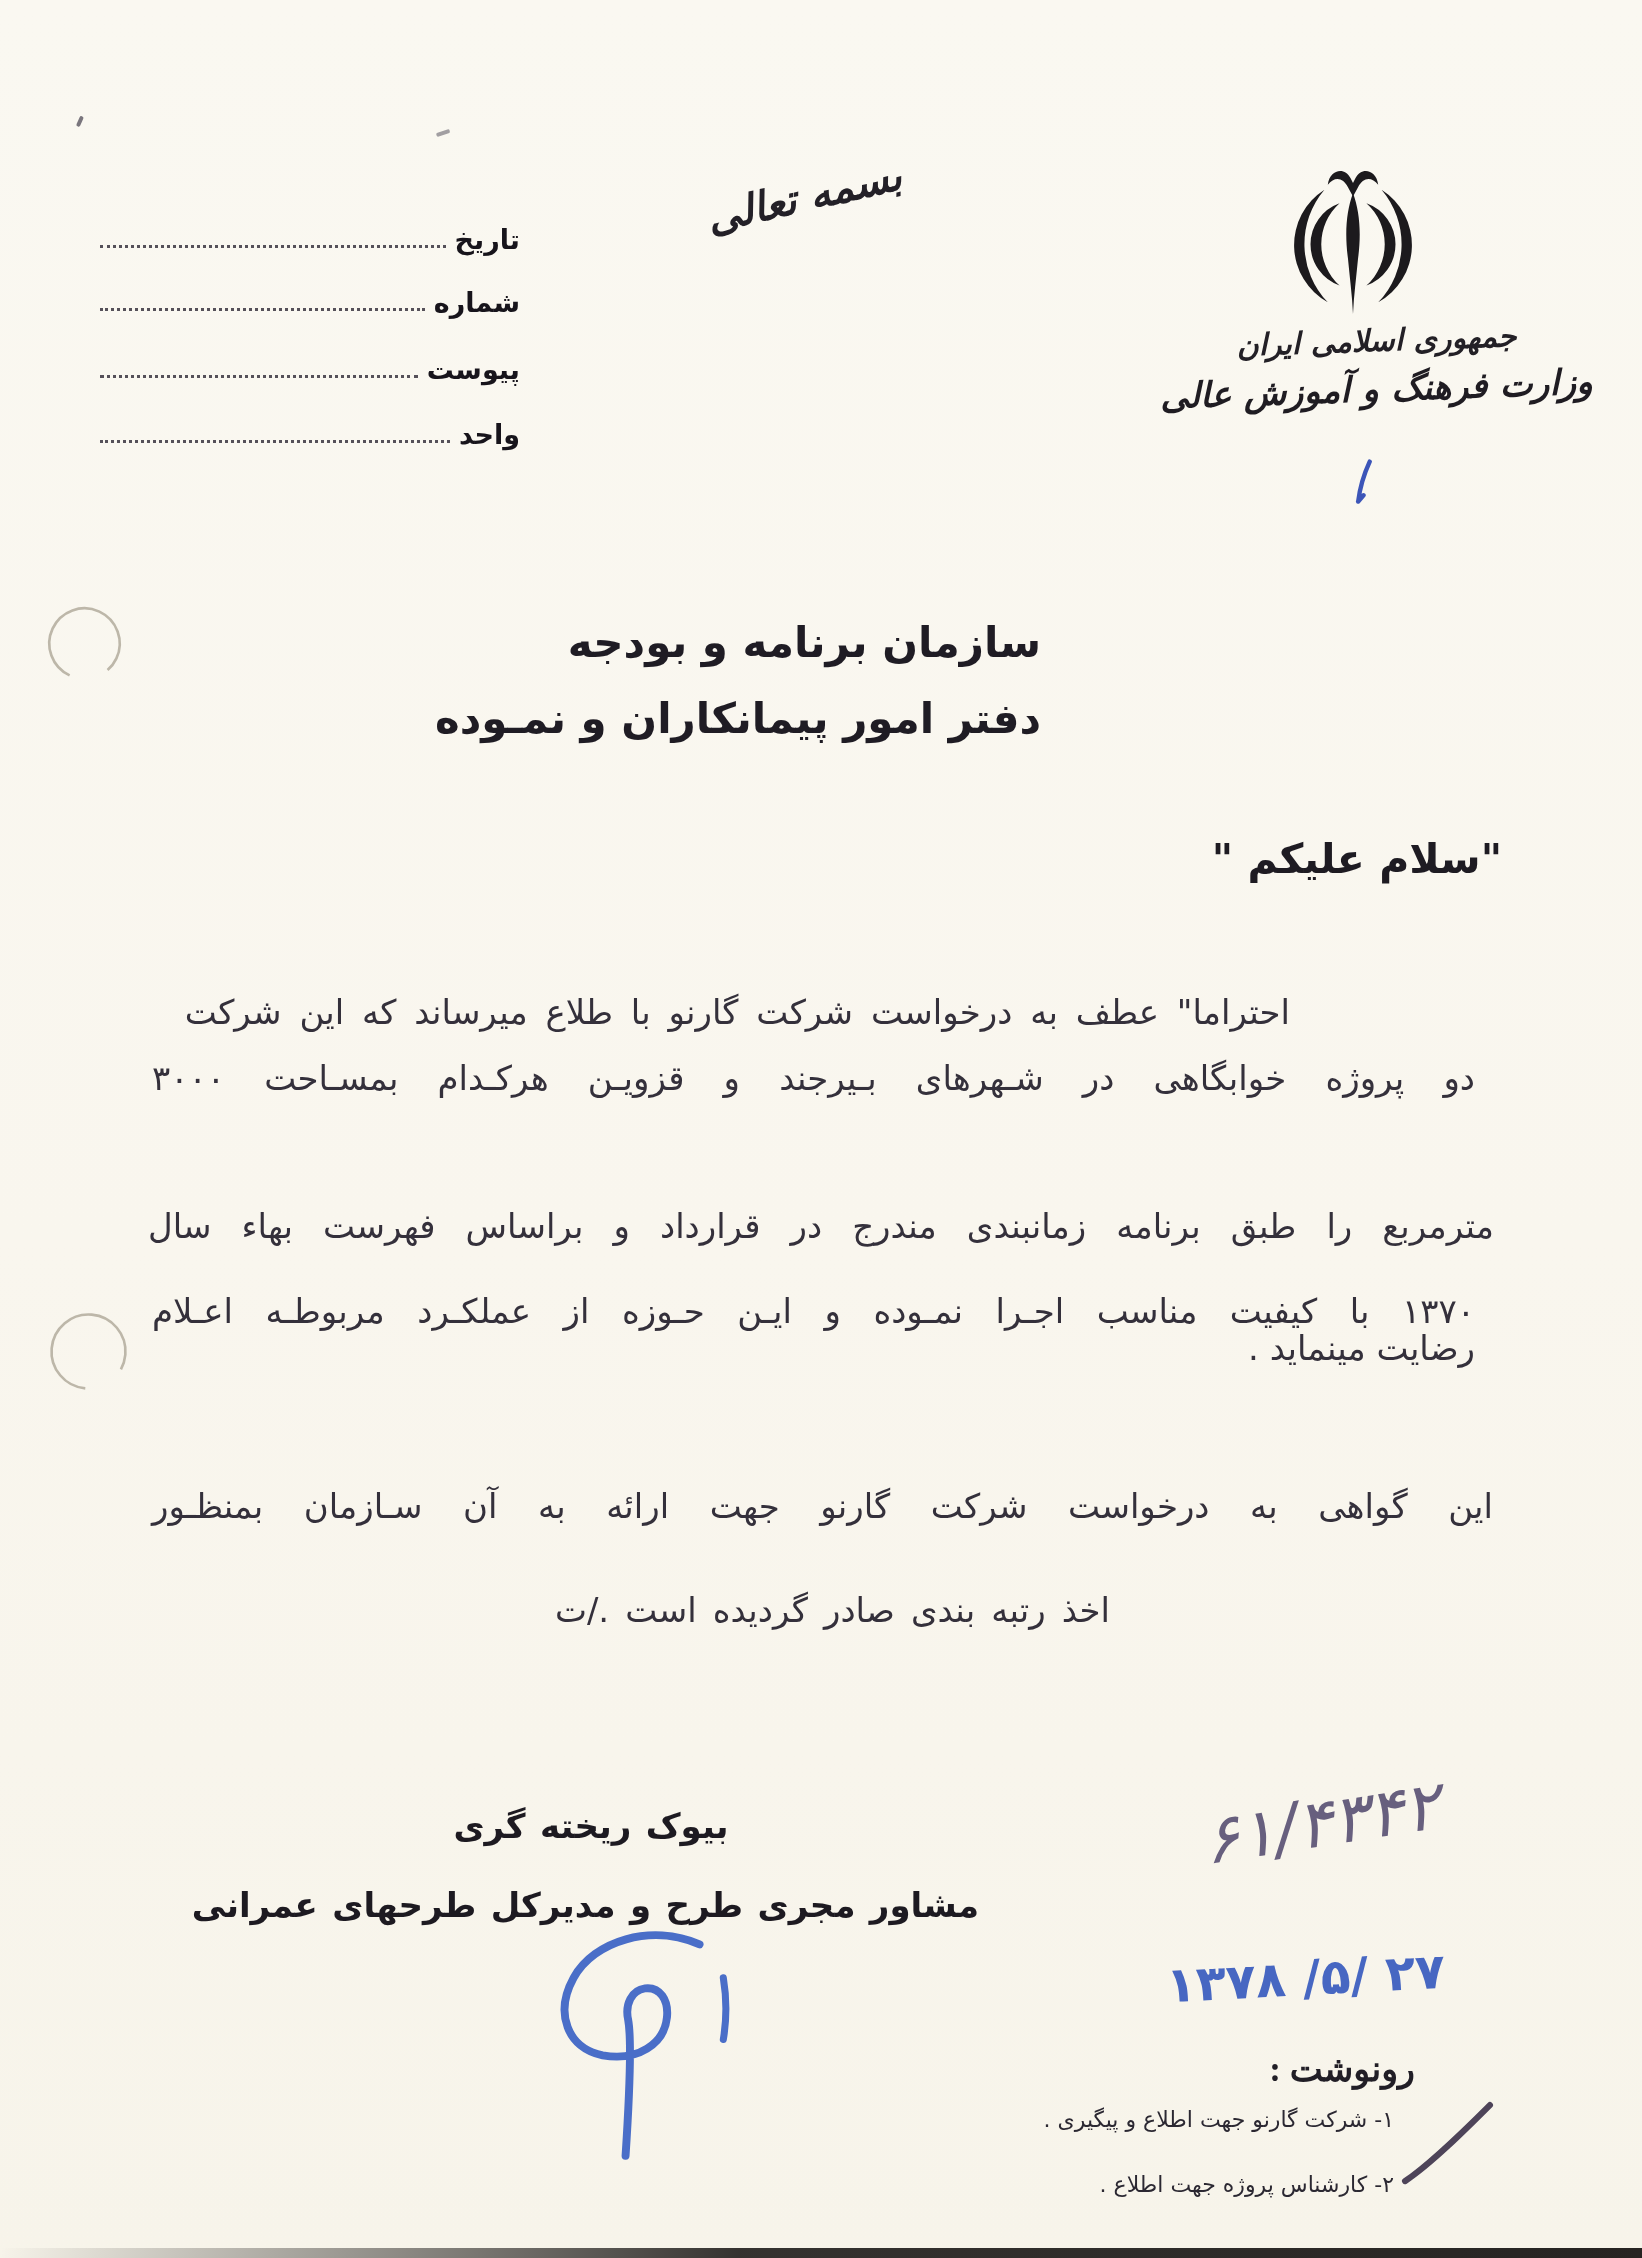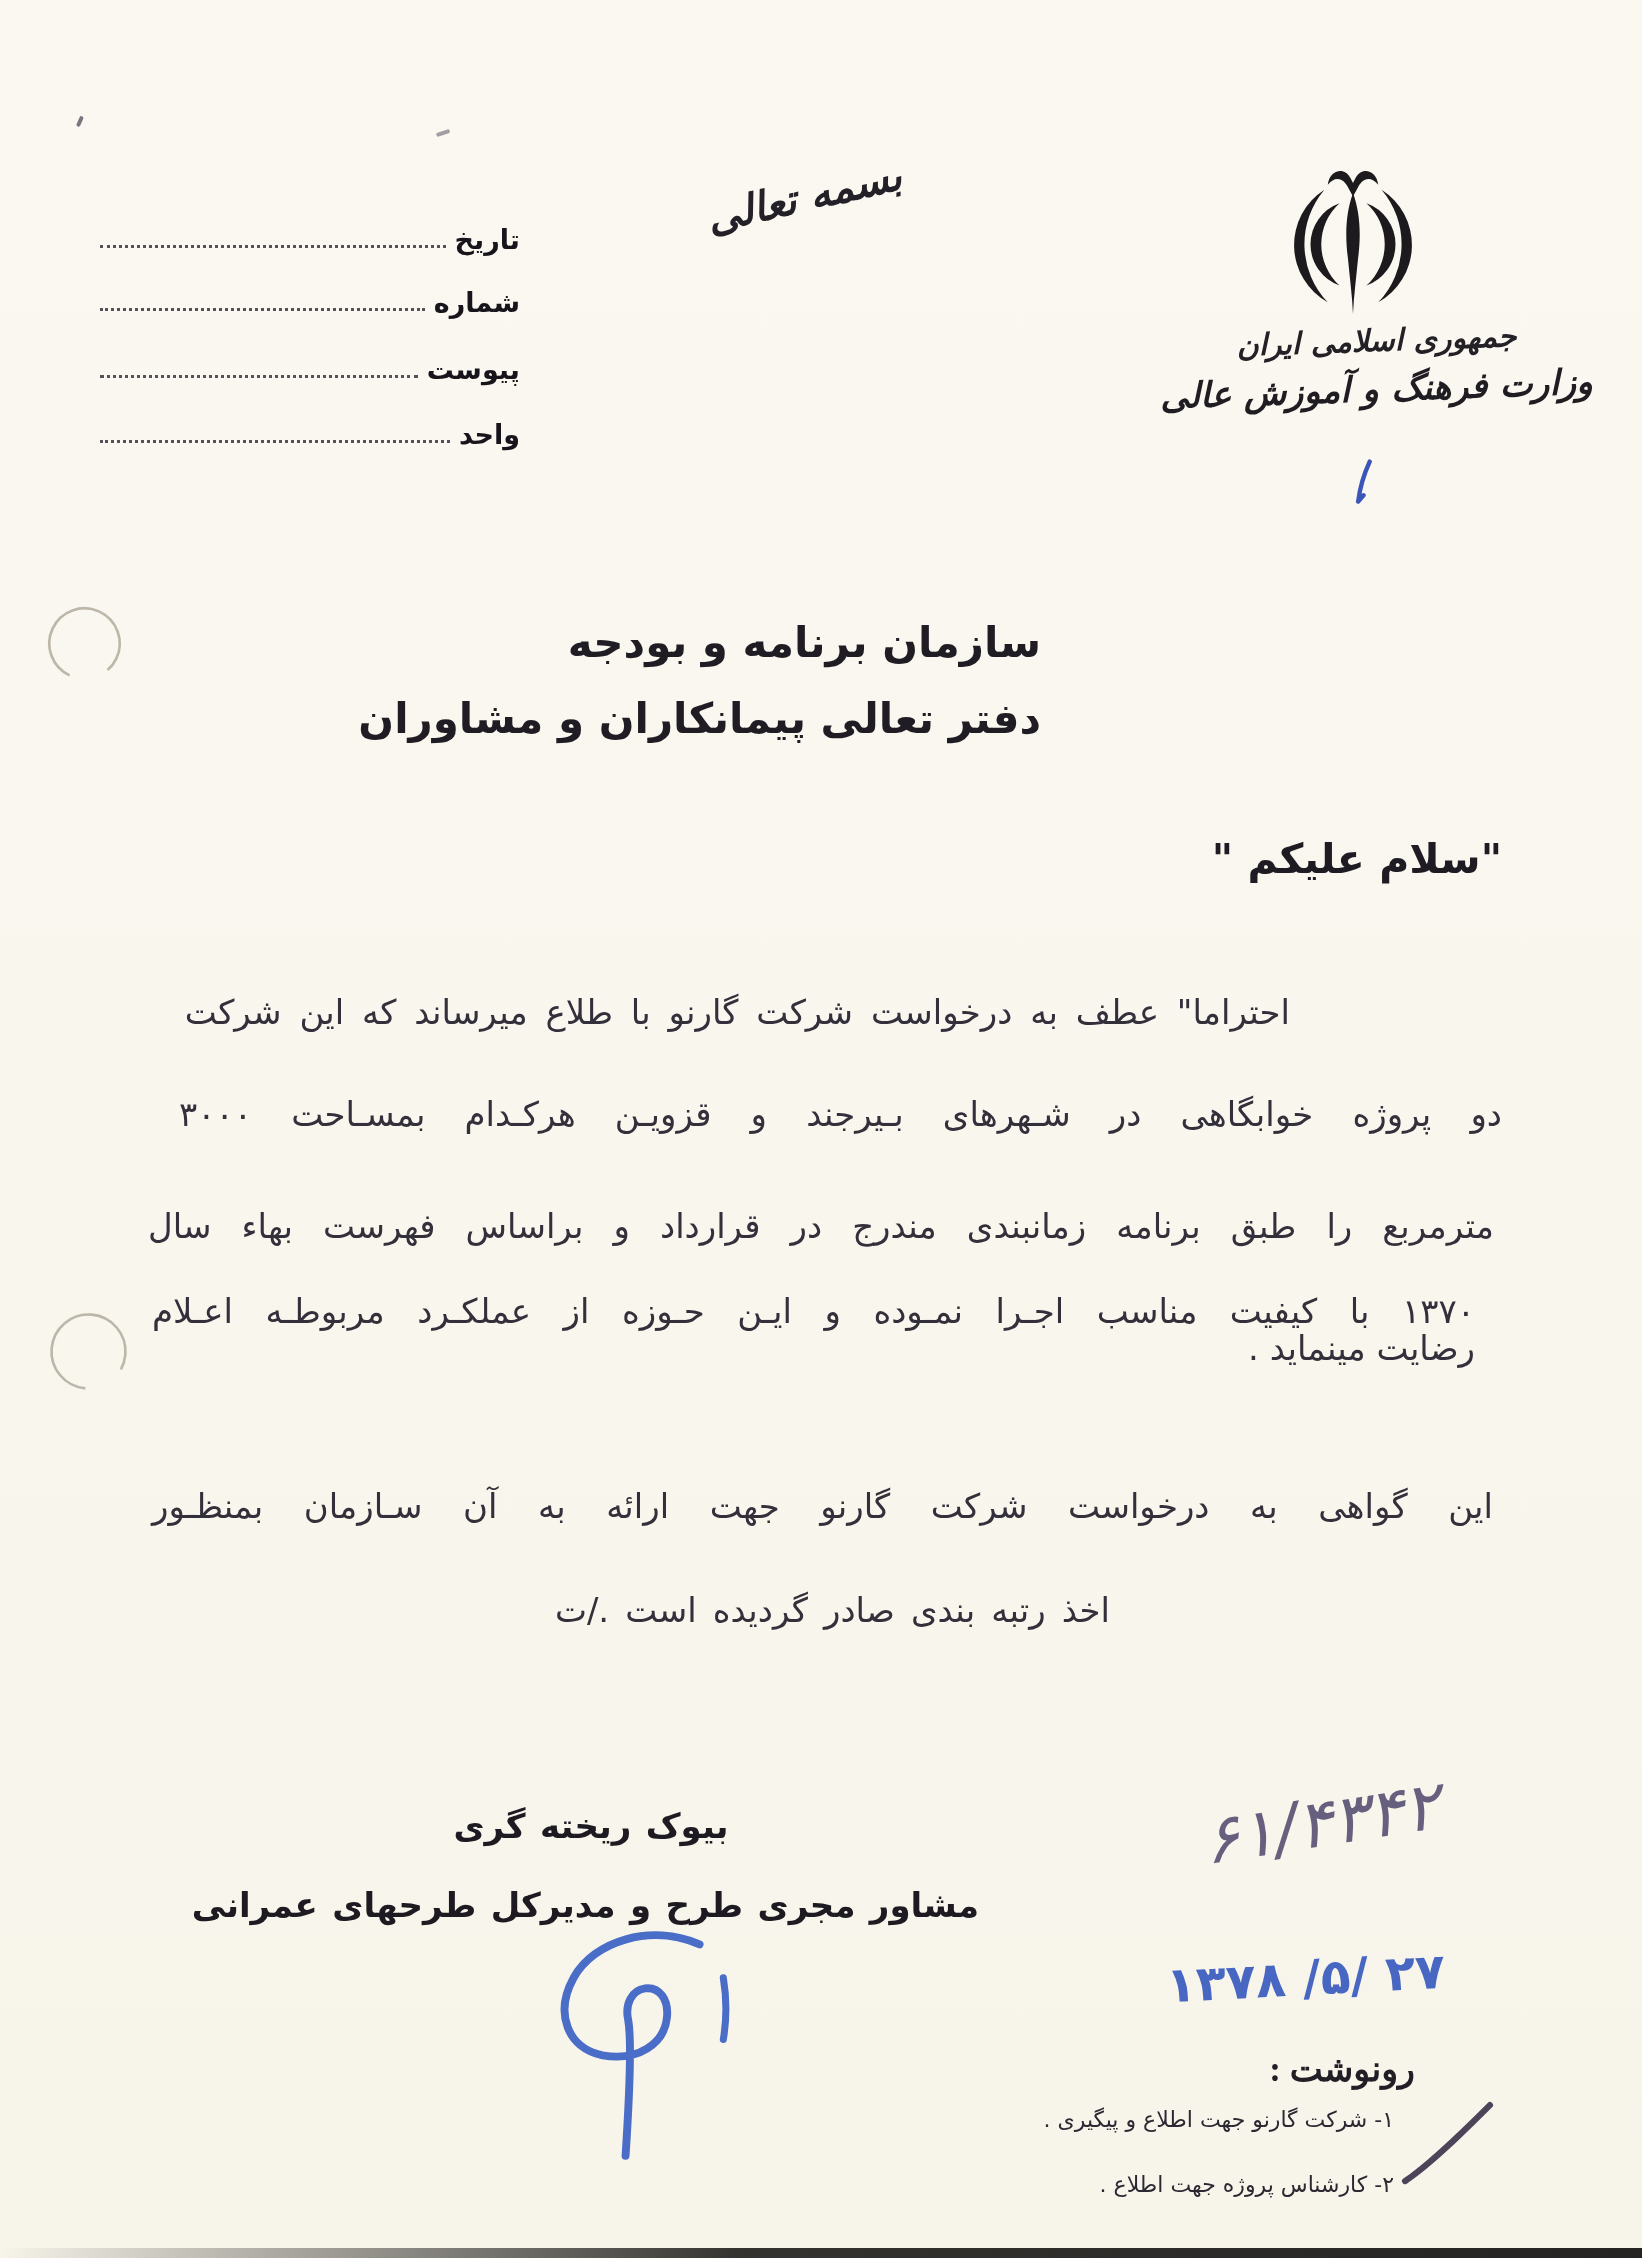--- a/index.html
+++ b/index.html
@@ -39,21 +39,21 @@
                white-space:nowrap; }
   
   .salutation { position:absolute; right:141px; top:835px; direction:rtl;
                 font-size:41px; font-weight:bold; color:#1e1b22; white-space:nowrap; }
   
   .body-line { position:absolute; direction:rtl; font-size:34px; color:#34303b;
                line-height:1.55; }
   .nowrap { white-space:nowrap; }
   .justify { text-align:justify; text-align-last:justify; }
   .bl1 { right:353px; top:986px; word-spacing:7px; }
-  .bl2 { left:152px;  width:1323px; top:1088px;margin-left:27px; }
+  .bl2 { left:152px;  width:1323px; top:1052px; }
   .bl3 { left:148px;  width:1346px; top:1200px; }
   .bl4 { left:152px;  width:1323px; top:1285px; }
   .bl5 { right:168px; top:1322px; }
   .bl6 { left:152px;  width:1341px; top:1480px; }
   .bl7 { right:533px; top:1584px; word-spacing:5.3px; }
   
   .signer { position:absolute; left:203px; top:1787px; width:776px; direction:rtl;
             text-align:center; font-weight:bold; color:#1d1a21; font-size:34px;
             line-height:79px; white-space:nowrap; word-spacing:2.6px; }
   .sig-scribble { position:absolute; left:519px; top:1925px; width:229px; height:247px; }
@@ -118,21 +118,21 @@
   <div class="republic">جمهوری اسلامی ایران</div>
   <div class="ministry">وزارت فرهنگ و آموزش عالی</div>
   <div class="blue-tick">
     <svg viewBox="0 0 26 52" xmlns="http://www.w3.org/2000/svg">
       <path d="M20,3 C14,16 9,32 7,48 M7,48 L13,41" stroke="#3c55b8" stroke-width="5" fill="none" stroke-linecap="round"></path>
     </svg>
   </div>
 
   <div class="recipient">
     <div>سازمان برنامه و بودجه</div>
-    <div>دفتر تعالی پیمانکاران و مشاوران</div>
+    <div>دفتر امور پیمانکاران و نمـوده</div>
   </div>
 
   <div class="salutation">"سلام علیکم "</div>
 
   <div class="body-line bl1 nowrap">احتراما" عطف به درخواست شرکت گارنو با طلاع میرساند که این  شرکت</div>
   <div class="body-line bl2 justify">دو پروژه خوابگاهی در شـهرهای بـیرجند و قزویـن هرکـدام بمسـاحت  ۳۰۰۰</div>
   <div class="body-line bl3 justify">مترمربع را طبق برنامه زمانبندی مندرج در قرارداد و براساس فهرست بهاء  سال</div>
   <div class="body-line bl4 justify">۱۳۷۰ با کیفیت مناسب اجـرا نمـوده و ایـن حـوزه از عملکـرد مربوطـه اعـلام</div>
   <div class="body-line bl5 nowrap">رضایت مینماید .</div>
   <div class="body-line bl6 justify">این گواهی به درخواست شرکت گارنو جهت ارائه به آن سـازمان بمنظـور</div>

